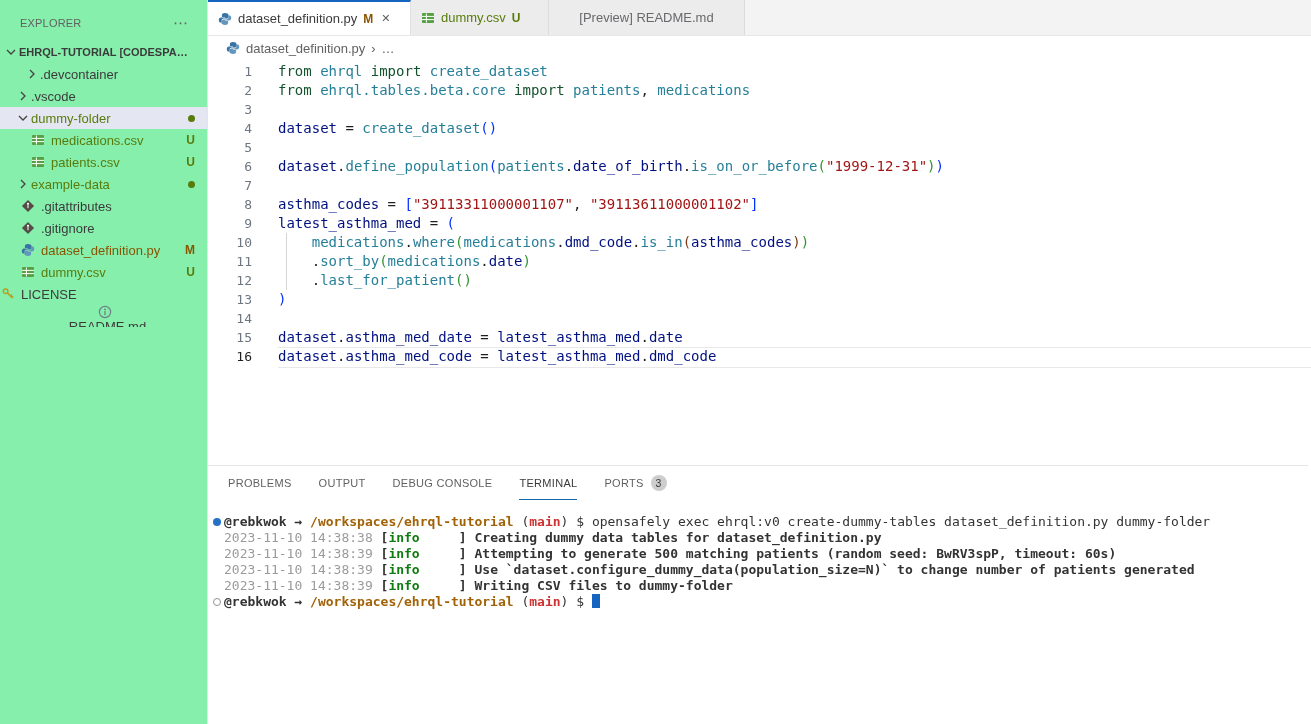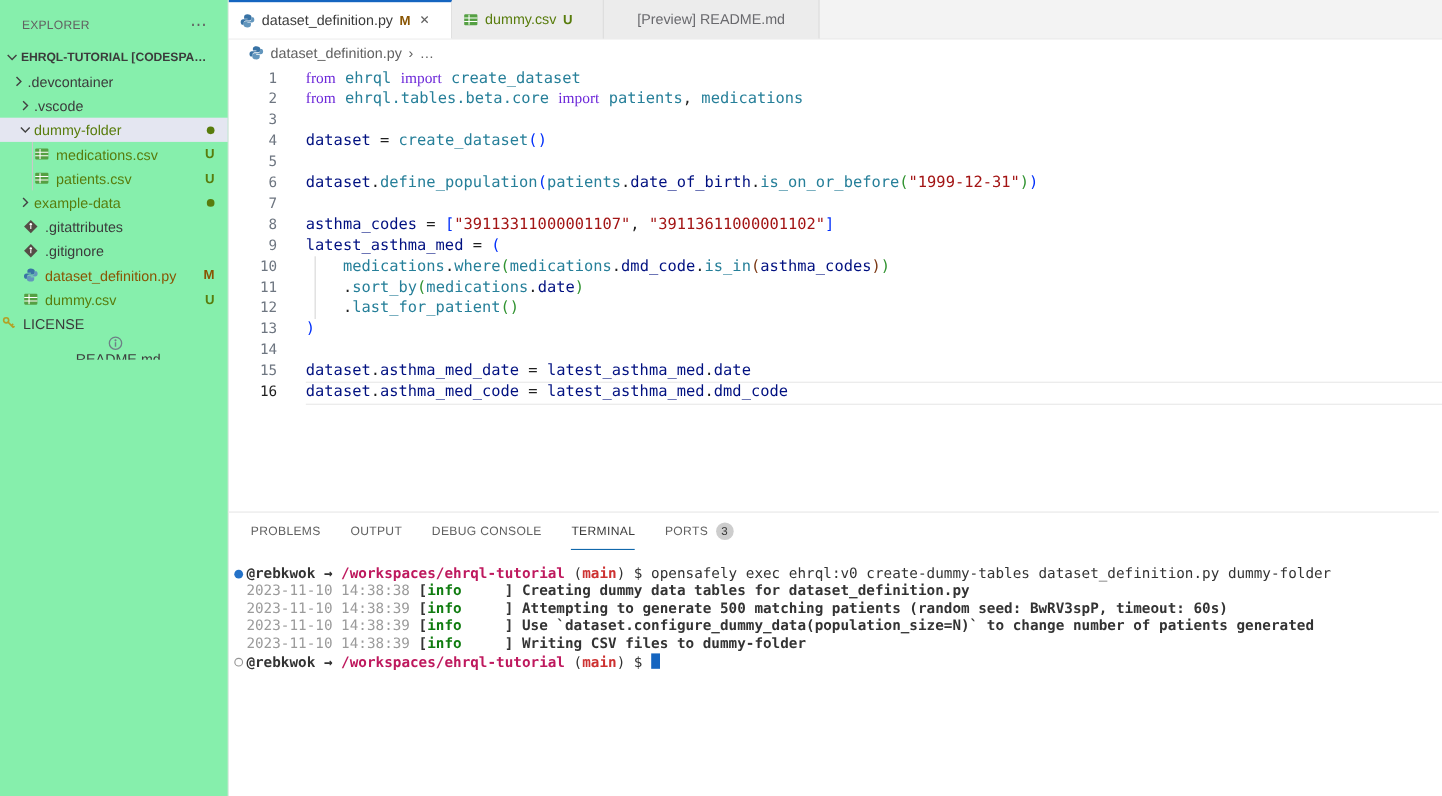--- a/index.html
+++ b/index.html
@@ -44,39 +44,39 @@
   #breadcrumbs .sep{margin:0 6px;color:#616161;}
 
   
   #editor{position:absolute;top:60px;left:0;right:0;bottom:258px;background:#fff;overflow:hidden;padding-top:2px;}
   .code-line{display:flex;height:19px;line-height:19px;font-family:"DejaVu Sans Mono",monospace;font-size:14px;}
   .code-line .ln{width:44px;flex:none;text-align:right;color:#6e7681;font-size:13px;user-select:none;}
   .code-line .lc{padding-left:26px;white-space:pre;flex:1;}
   .code-line.cur .ln{color:#1f1f1f;}
   #cur-line-box{position:absolute;left:70px;right:0;top:287px;height:19px;border-top:1px solid #e8e8e8;border-bottom:1px solid #e8e8e8;pointer-events:none;}
   #indent-guide{position:absolute;left:78px;top:173px;height:57px;border-left:1px solid #d6d6d6;pointer-events:none;}
-  .tk-kw{color:#6d28d9;font-family:Liberation Serif, serif;} .tk-mod{color:#267f99;} .tk-fn{color:#267f99;}
+  .tk-kw{color:#14532d;} .tk-mod{color:#267f99;} .tk-fn{color:#267f99;}
   .tk-var{color:#001080;} .tk-str{color:#a31515;} .tk-pl{color:#1f1f1f;}
   .tk-b1{color:#0431fa;} .tk-b2{color:#319331;} .tk-b3{color:#7b3814;}
 
   
   #panel{position:absolute;left:0;right:3px;bottom:0;height:258px;border-top:1px solid #e7e7e7;background:#fff;}
   #panel-tabs{display:flex;align-items:stretch;height:34px;padding-left:20px;gap:27px;}
   .ptab{display:flex;align-items:center;font-size:11px;letter-spacing:.3px;color:#616161;cursor:pointer;box-sizing:border-box;border-bottom:1px solid transparent;}
   .ptab.active{color:#3b3b3b;border-bottom:1px solid #1168ab;}
   .ptab .pbadge{margin-left:7px;width:16px;height:16px;border-radius:50%;background:#cdcdcd;color:#383838;font-size:10.5px;display:inline-flex;align-items:center;justify-content:center;}
 
   
   #terminal{position:absolute;top:48px;left:0;right:0;bottom:0;cursor:text;}
   .t-line{position:relative;height:16px;line-height:16px;padding-left:16px;white-space:pre;font-family:"DejaVu Sans Mono",monospace;font-size:13px;color:#333;}
   .t-deco{position:absolute;left:5px;top:4px;width:8px;height:8px;border-radius:50%;box-sizing:border-box;}
   .t-deco.filled{background:#2472c8;}
   .t-deco.open{border:1.5px solid #949494;background:#fff;}
   .t-user{font-weight:bold;color:#333;} .t-arrow{font-weight:bold;color:#333;}
-  .t-path{font-weight:bold;color:#be185d;margin-top:8px;} .t-branch{font-weight:bold;color:#cd3131;}
+  .t-path{font-weight:bold;color:#a16207;margin-top:8px;} .t-branch{font-weight:bold;color:#cd3131;}
   .t-pl{color:#333;} .t-cmd{color:#333;} .t-ts{color:#9b9b9b;}
   .t-info{font-weight:bold;color:#107c10;} .t-brk{font-weight:bold;color:#333;} .t-msg{font-weight:bold;color:#333;}
   .t-cursor{display:inline-block;width:8px;height:14px;background:#1565c0;vertical-align:-2px;}
 </style>
 </head>
 <body>
 
 <div id="app">
   <aside id="sidebar">
     <div id="sb-header">
@@ -86,21 +86,21 @@
     <div id="tree">
       <div id="tree-guide"></div>
     <div class="row rootrow" style="padding-left: 3px;">
           <span class="twisty">
             <svg width="14" height="14" viewBox="0 0 14 14">
               <path d="M3 5l4 4 4-4" fill="none" stroke="#424242" stroke-width="1.3"></path>
             </svg>
           </span>
           <span class="lbl">EHRQL-TUTORIAL [CODESPACES:...</span>
         </div>
-        <div class="row" style="padding-left: 9px;">
+        <div class="row" style="padding-left: 24px;">
           <span class="twisty">
             <svg width="14" height="14" viewBox="0 0 14 14">
               <path d="M5 3l4 4-4 4" fill="none" stroke="#424242" stroke-width="1.3"></path>
             </svg>
           </span>
           <span class="lbl">.devcontainer</span>
         </div>
         <div class="row" style="padding-left: 15px;">
           <span class="twisty">
             <svg width="14" height="14" viewBox="0 0 14 14">

